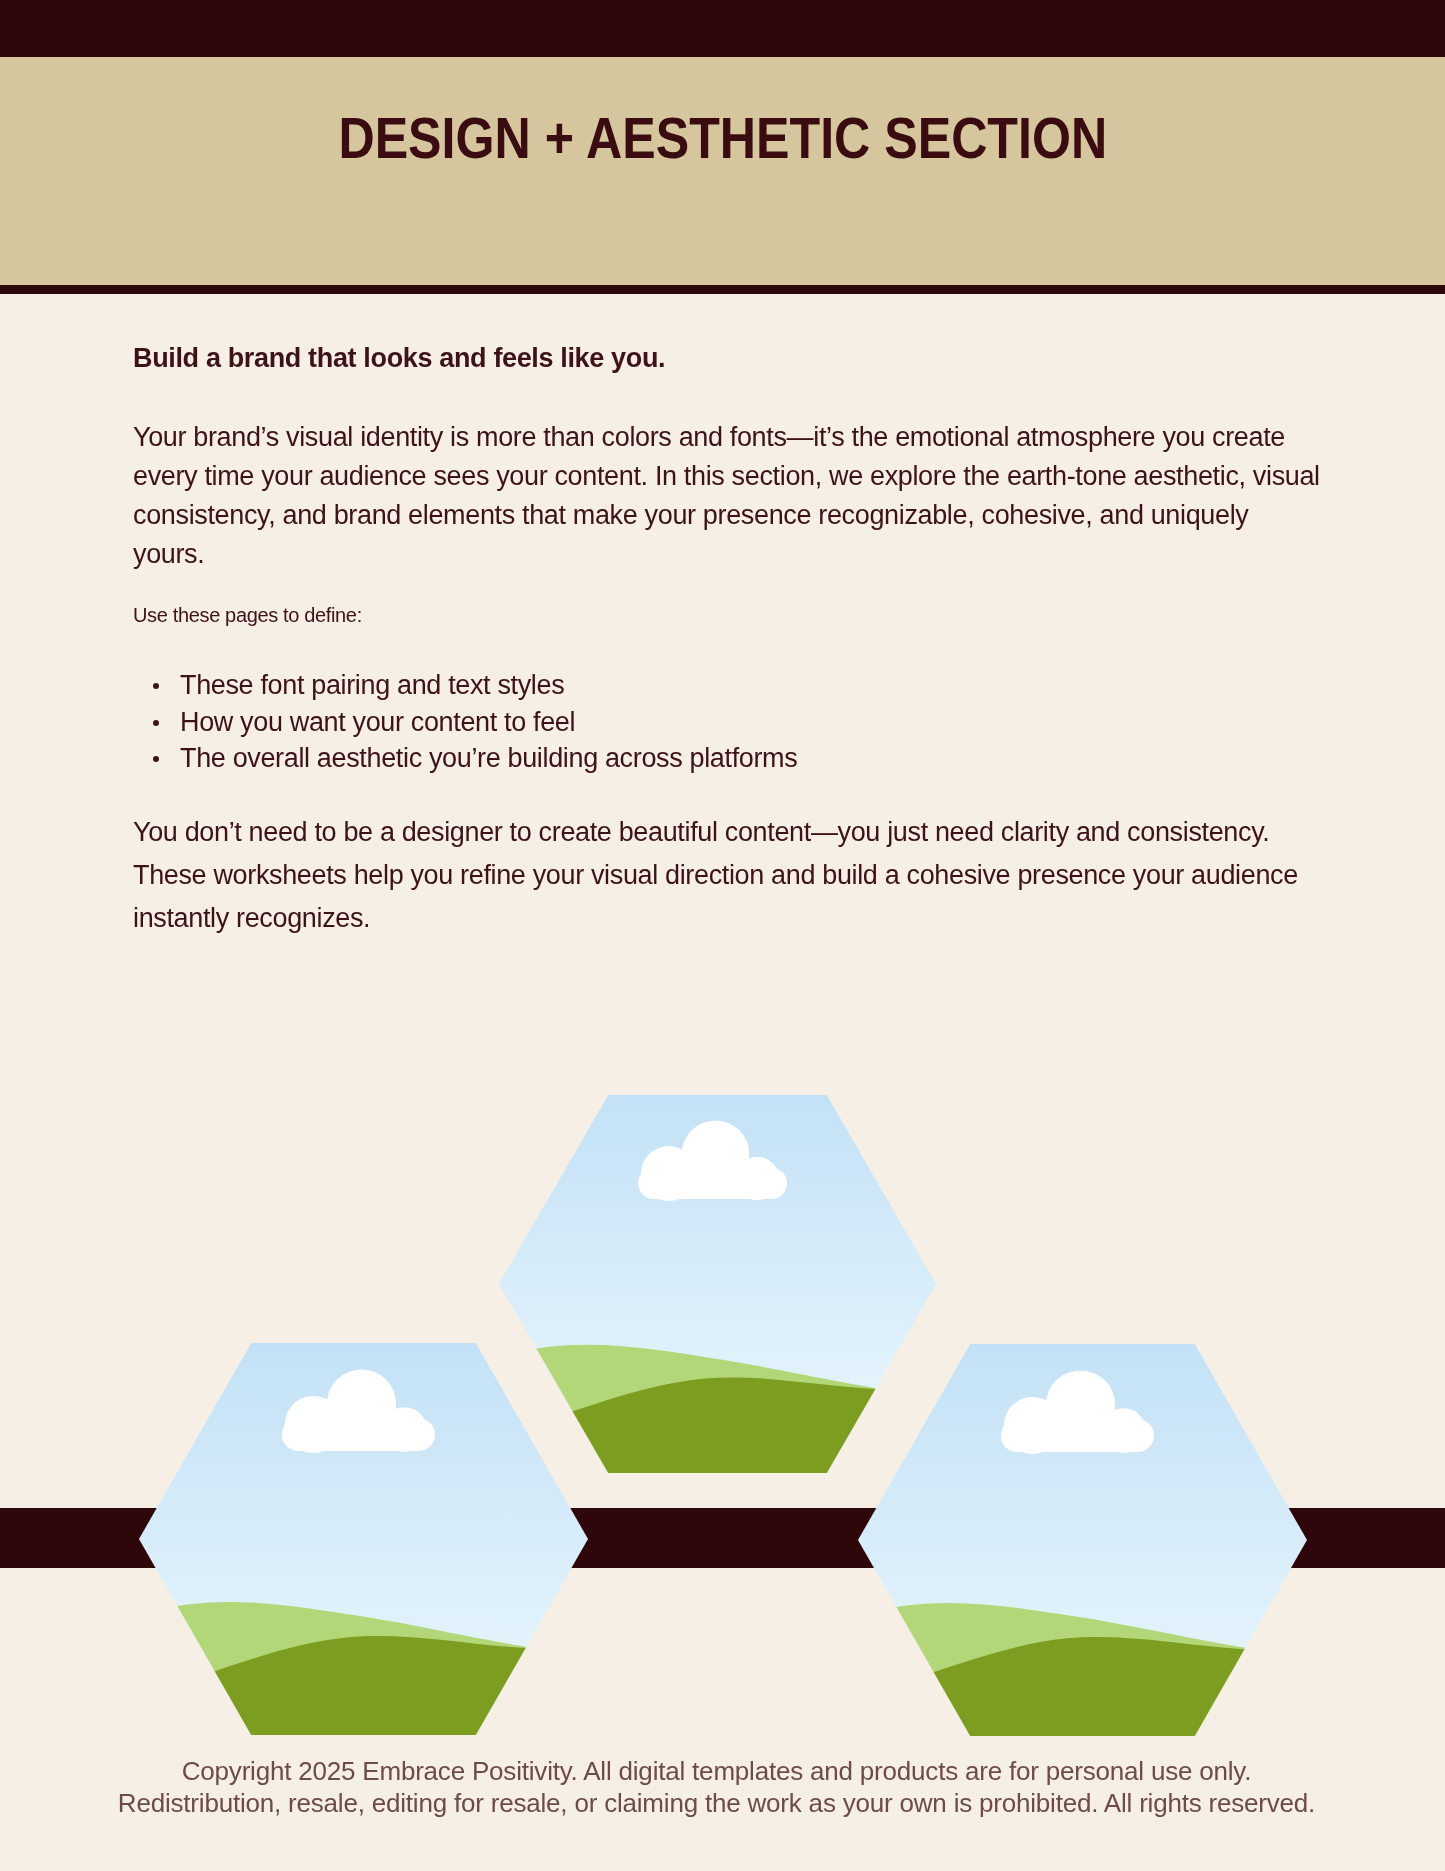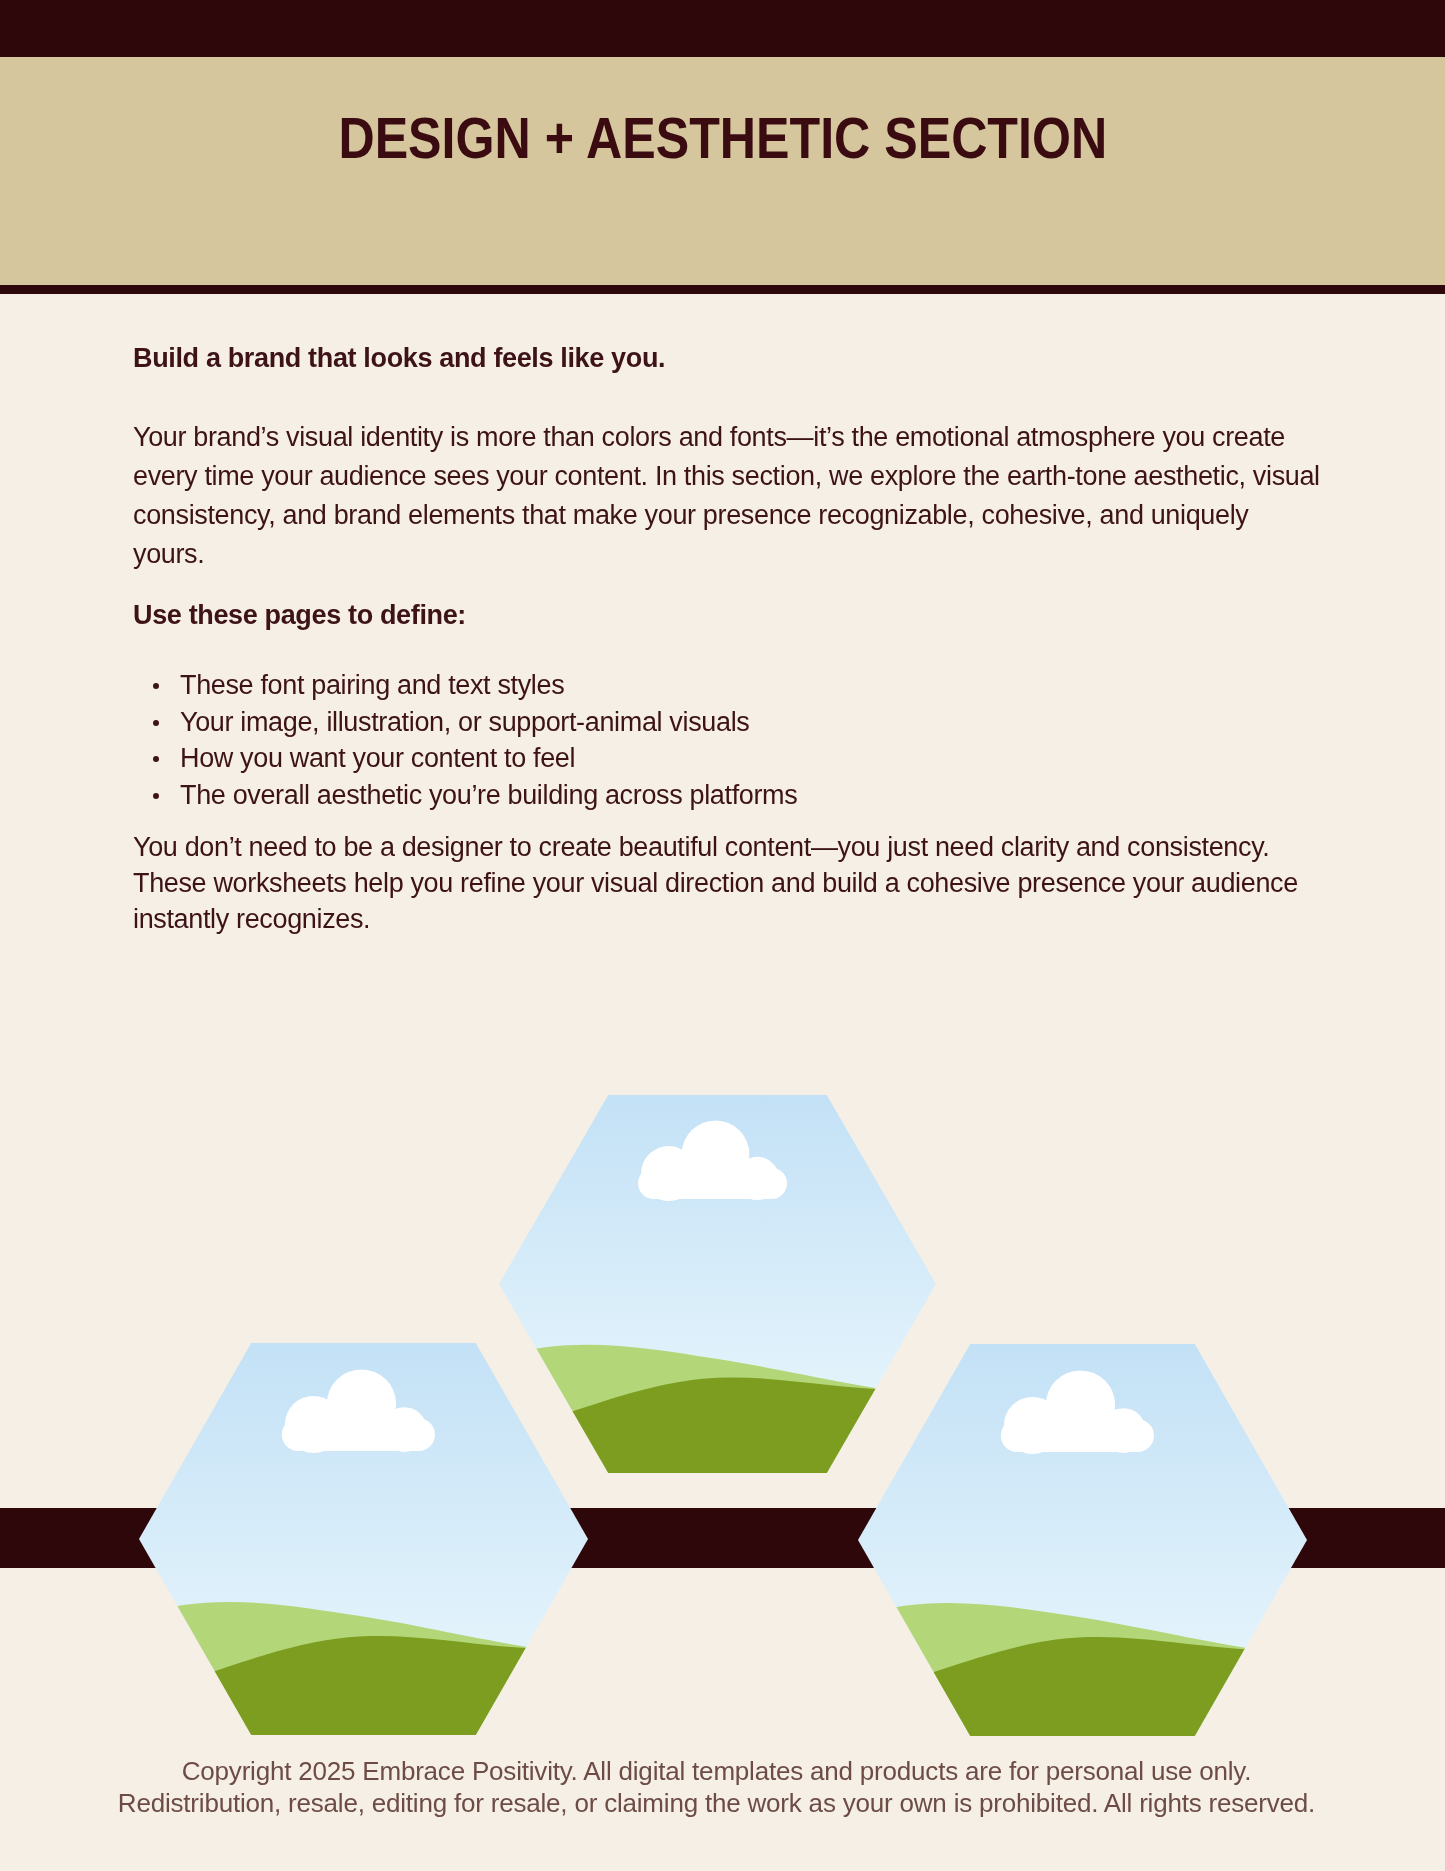--- a/index.html
+++ b/index.html
@@ -37,29 +37,29 @@
   }
   .divider{height:9px;background:var(--bar-dark);}
   .page-body{position:relative;height:1214px;}
   .text-col{
     width:1190px;margin-left:133px;padding-top:45px;
     color:var(--text-maroon);
     font-size:27px;letter-spacing:-0.35px;
   }
   .text-col h2{margin:0;font-size:27px;line-height:39px;font-weight:bold;}
   .intro-para{margin:40px 0 0;line-height:39px;}
-  .text-col h3{margin:22px 0 8px;font-size:27px;line-height:39px;font-weight:bold;}
+  .text-col h3{margin:22px 0 8px;font-size:20px;line-height:39px;font-weight:normal;}
   .define-list{margin:32px 0 0;padding:0 0 0 47px;list-style:none;}
   .define-list li{position:relative;line-height:36.6px;}
   .define-list li::before{
     content:"";position:absolute;left:-27px;top:16px;
     width:6px;height:6px;border-radius:50%;
     background:var(--text-maroon);
   }
-  .closing-para{margin:16px 0 0;line-height:36px;}
+  .closing-para{margin:34px 0 0;line-height:43px;}
   .hex{position:absolute;}
   .hex svg{display:block;width:100%;height:100%;}
   .hex-top{left:499px;top:801px;width:437px;height:378px;}
   .hex-left{left:139px;top:1049px;width:449px;height:392px;}
   .hex-right{left:858px;top:1050px;width:449px;height:392px;}
   .copyright{
     position:absolute;left:0;right:12px;top:1461px;margin:0;
     text-align:center;
     font-size:26px;line-height:32px;letter-spacing:-0.2px;
     color:var(--copyright-brown);
@@ -81,21 +81,20 @@
   <div class="divider"></div>
 
   <main class="page-body">
 
     <div class="text-col">
       <h2>Build a brand that looks and feels like you.</h2>
       <p class="intro-para">Your brand’s visual identity is more than colors and fonts—it’s the emotional atmosphere you create every time your audience sees your content. In this section, we explore the earth-tone aesthetic, visual consistency, and brand elements that make your presence recognizable, cohesive, and uniquely yours.</p>
       <h3>Use these pages to define:</h3>
       <ul class="define-list">
         <li>These font pairing and text styles</li>
-        <li>Your image, illustration, or support-animal visuals</li>
         <li>How you want your content to feel</li>
         <li>The overall aesthetic you’re building across platforms</li>
       </ul>
       <p class="closing-para">You don’t need to be a designer to create beautiful content—you just need clarity and consistency. These worksheets help you refine your visual direction and build a cohesive presence your audience instantly recognizes.</p>
     </div>
 
     <svg class="svg-defs" aria-hidden="true">
       <defs>
         <linearGradient id="skyGrad" x1="0" y1="0" x2="0" y2="1">
           <stop offset="0" stop-color="#c3e1f6"></stop>

